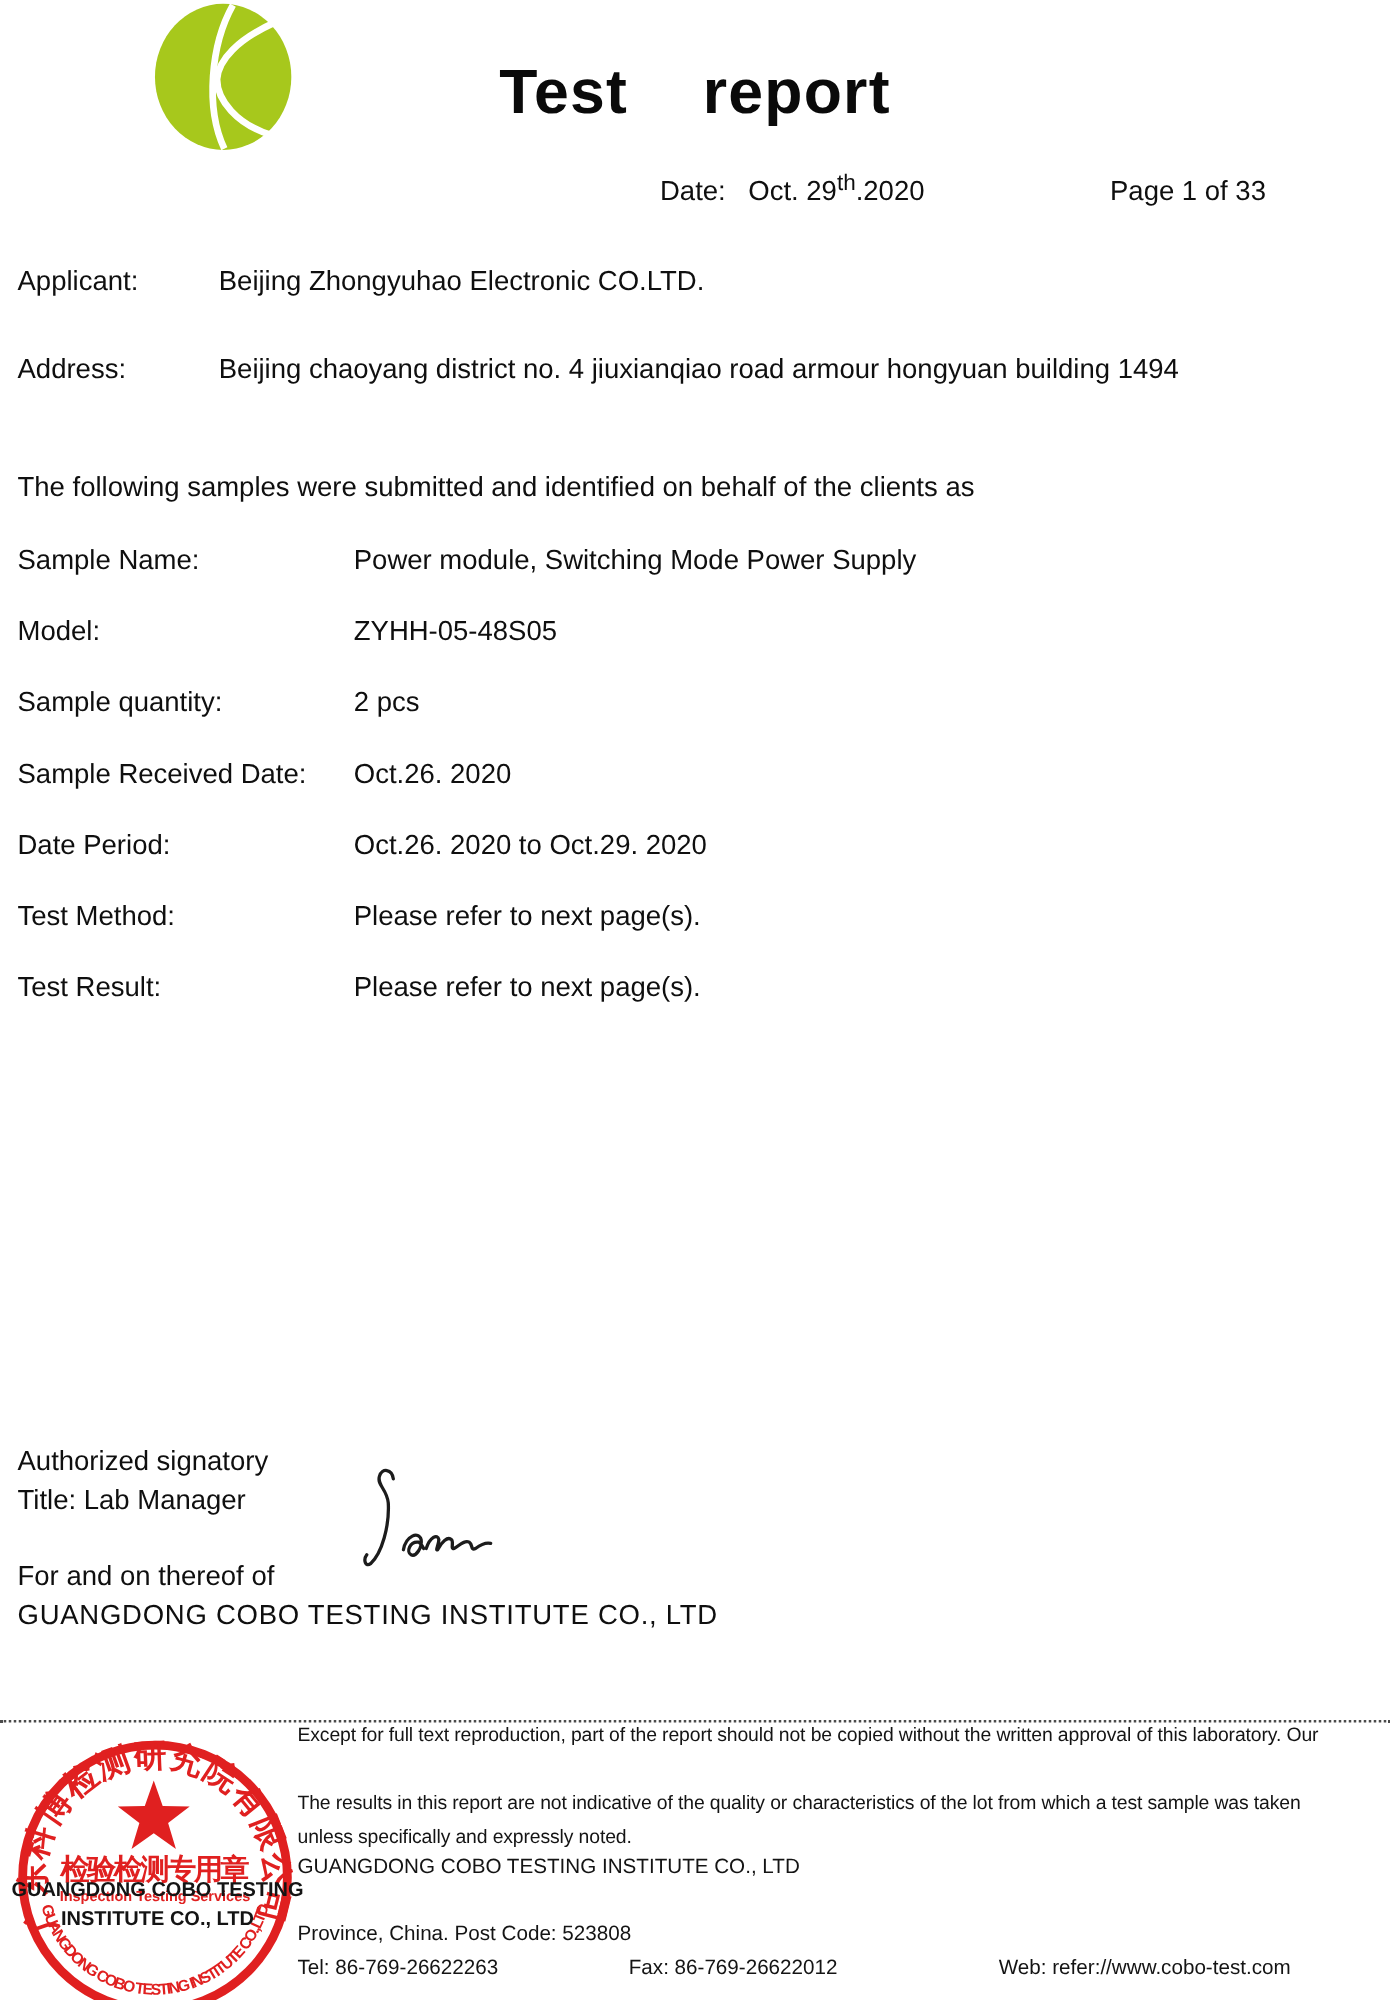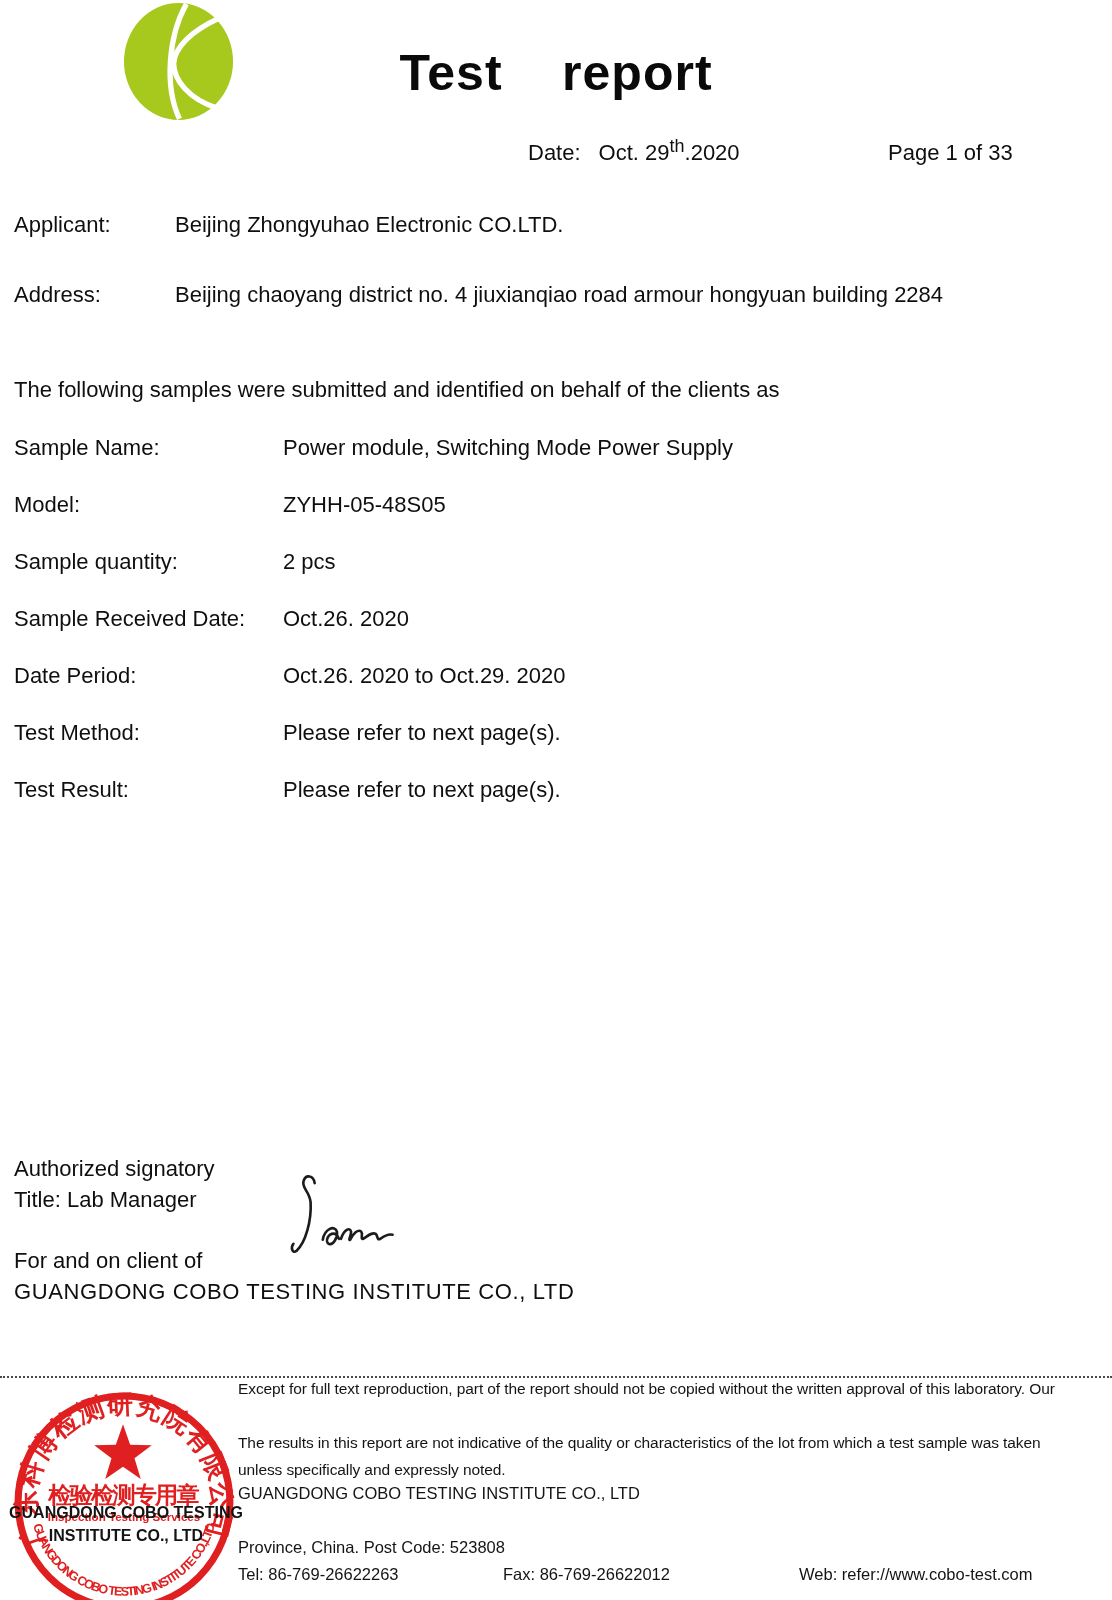--- a/index.html
+++ b/index.html
@@ -53,21 +53,21 @@
   <div class="abs title">Test    report</div>
 
   <div class="abs body-text" style="left:528px; top:140px;">
     <span>Date:</span><span style="padding-left:18px;">Oct. 29</span><span class="sup">th</span><span>.2020</span>
   </div>
   <div class="abs body-text" style="left:888px; top:140px;">Page 1 of 33</div>
 
   <div class="abs body-text lbl-col" style="top:212px;">Applicant:</div>
   <div class="abs body-text" style="left:175px; top:212px;">Beijing Zhongyuhao Electronic CO.LTD.</div>
   <div class="abs body-text lbl-col" style="top:282px;">Address:</div>
-  <div class="abs body-text" style="left:175px; top:282px;">Beijing chaoyang district no. 4 jiuxianqiao road armour hongyuan building 2284</div>
+  <div class="abs body-text" style="left:175px; top:282px;">Beijing chaoyang district no. 4 jiuxianqiao road armour hongyuan building 1494</div>
 
   <div class="abs body-text lbl-col" style="top:377px;">The following samples were submitted and identified on behalf of the clients as</div>
 
   <div class="abs body-text lbl-col" style="top:435px;">Sample Name:</div>
   <div class="abs body-text" style="left:283px; top:435px;">Power module, Switching Mode Power Supply</div>
 
   <div class="abs body-text lbl-col" style="top:492px;">Model:</div>
   <div class="abs body-text" style="left:283px; top:492px;">ZYHH-05-48S05</div>
 
   <div class="abs body-text lbl-col" style="top:549px;">Sample quantity:</div>
@@ -87,21 +87,21 @@
 
   <div class="abs body-text lbl-col" style="top:1156px;">Authorized signatory</div>
   <div class="abs body-text lbl-col" style="top:1187px;">Title: Lab Manager</div>
 
   <svg class="abs sig-svg" style="left:288px; top:1172px;" width="112" height="86" viewBox="0 0 110 85">
     <path d="M 26,11 C 25,3 17,2 15,9 C 13,16 21,19 22,30 C 23,48 17,70 8,78 C 4,81 2,75 5,71"></path>
     <path d="M 34,67 C 36,56 46,52 48,59 C 49,65 44,73 40,71 C 36,69 39,60 46,61 C 48,62 49,64 50,66"></path>
     <path d="M 52,66 C 55,57 61,54 62,59 C 62,63 59,68 61,67 C 64,61 69,56 72,59 C 74,61 71,67 74,66 C 78,64 82,59 86,61 C 89,63 87,68 91,66 C 95,63 99,61 103,62"></path>
   </svg>
 
-  <div class="abs body-text lbl-col" style="top:1248px;">For and on client of</div>
+  <div class="abs body-text lbl-col" style="top:1248px;">For and on thereof of</div>
   <div class="abs body-text lbl-col" style="top:1279px; letter-spacing:0.6px;">GUANGDONG COBO TESTING INSTITUTE CO., LTD</div>
 
   <div class="abs dotted-rule"></div>
 
   <svg class="abs" style="left:8px; top:1386px;" width="232" height="232" viewBox="0 0 230 230">
     <circle cx="115" cy="115" r="105" fill="none" stroke="#e02020" stroke-width="7"></circle>
     <path id="stamp-arc-top" d="M 36.6,155 A 88,88 0 1 1 193.4,155" fill="none"></path>
     <path id="stamp-arc-bottom" d="M 24.4,135.9 A 93,93 0 0 0 205.6,135.9" fill="none"></path>
     <text font-size="26" font-weight="bold" fill="#e02020">
       <textPath href="#stamp-arc-top" startOffset="0" textLength="352">广东科博检测研究院有限公司</textPath>

